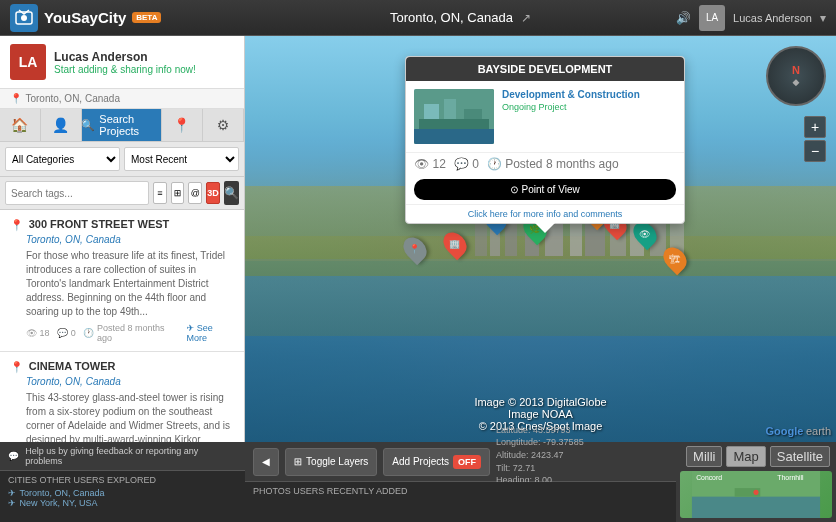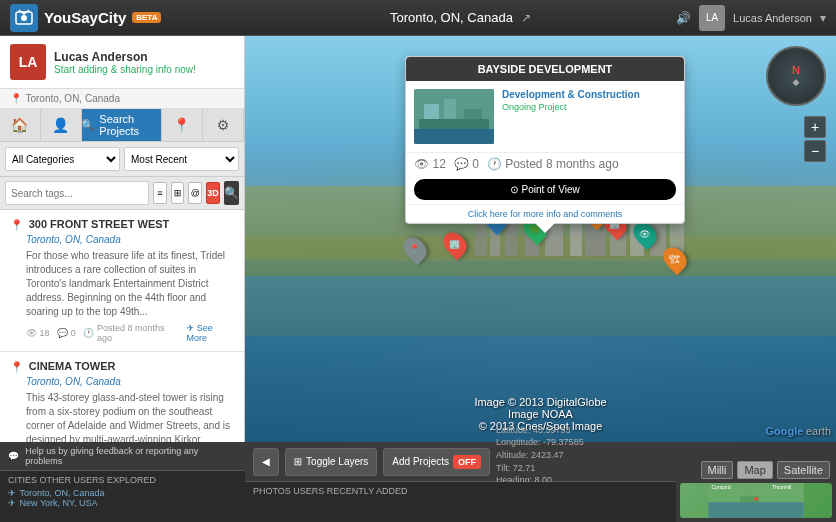--- a/index.html
+++ b/index.html
@@ -152,22 +152,22 @@
     }
     #photos-title { color: #aaa; font-size: 9px; margin-bottom: 3px; }
 
     #bottom-right {
       width: 160px; background: #3a3a3a; display: flex; flex-direction: column;
     }
     #map-type-row {
       display: flex; align-items: center; justify-content: flex-end; padding: 4px 6px; gap: 4px;
     }
     .map-type-btn {
-      padding: 2px 6px; font-size: 11px; border: 1px solid #888; cursor: pointer; border-radius: 2px;
-      background: #555; color: #ddd; margin-top: 15px;
+      padding: 2px 6px; font-size: 13px; border: 1px solid #888; cursor: pointer; border-radius: 2px;
+      background: #555; color: #ddd;
     }
     .map-type-btn.active { background: #aaa; color: #333; }
     #mini-map {
       flex: 1; background: linear-gradient(135deg, #6aaa6a 0%, #4a9a4a 100%);
       margin: 0 4px 4px; border-radius: 3px; position: relative; overflow: hidden;
     }
 
     
     #map-area {
       position: absolute; top: 36px; left: 245px; width: 591px; height: 406px;

